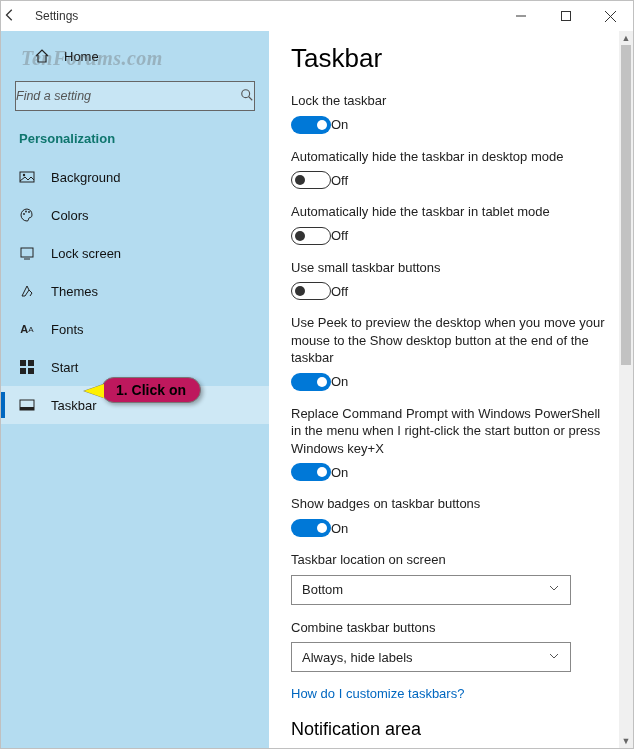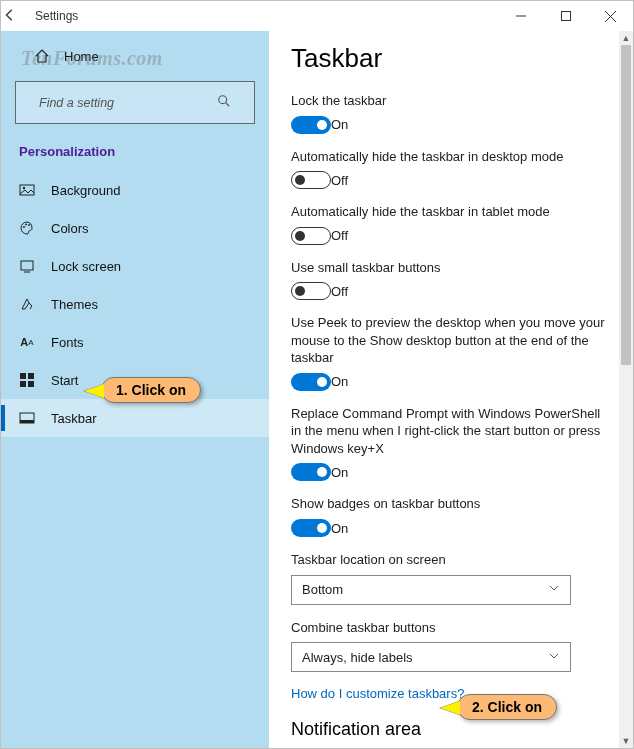--- a/index.html
+++ b/index.html
@@ -6,23 +6,23 @@
   html, body { width: 634px; height: 749px; overflow: hidden; background: #fff; }
   .window { width: 634px; height: 749px; border: 1px solid #c0c0c0; position: relative; display: flex; flex-direction: column; }
   .titlebar { height: 30px; display: flex; align-items: center; font-size: 12px; color: #333; }
   .titlebar-left { display: flex; align-items: center; padding-left: 2px; gap: 18px; }
   .titlebar-title { font-size: 12px; }
   .titlebar-right { margin-left: auto; display: flex; }
   .win-btn { width: 45px; height: 30px; display: flex; align-items: center; justify-content: center; }
   .body { flex: 1; display: flex; overflow: hidden; position: relative; }
   .sidebar { width: 268px; background: #b4dcf0; display: flex; flex-direction: column; padding-top: 6px; }
   .home-row { display: flex; align-items: center; gap: 14px; height: 38px; padding-left: 33px; font-size: 13px; color: #111; }
-  .searchbox { margin: 6px 14px 10px 14px; height: 43px; border: 1px solid #666; background: rgba(255,255,255,0.25); display: flex; align-items: center; padding: 0 23px; font-size: 12.5px; color: #555; font-style: italic; }
+  .searchbox { margin: 6px 14px 10px 14px; height: 30px; border: 1px solid #666; background: rgba(255,255,255,0.25); display: flex; align-items: center; padding: 0 0; font-size: 12.5px; color: #555; font-style: italic; }
   .searchbox .mag { margin-left: auto; }
-  .section-label { padding: 10px 18px 12px 18px; font-size: 13px; font-weight: 600; color: #4c1d95; }
+  .section-label { padding: 10px 18px 12px 18px; font-size: 13px; font-weight: 600; color: #0f766e; }
   .nav-item { height: 38px; display: flex; align-items: center; gap: 16px; padding-left: 18px; font-size: 13px; color: #111; position: relative; }
   .nav-item.selected { background: rgba(255,255,255,0.35); }
   .nav-item.selected::before { content: ""; position: absolute; left: 0; top: 6px; bottom: 6px; width: 4px; background: #0067c0; }
   .nav-icon { width: 16px; height: 16px; display: flex; align-items: center; justify-content: center; }
   .content { flex: 1; padding: 10px 22px 0 22px; overflow-y: auto; position: relative; }
   .content h1 { font-size: 26px; font-weight: 400; margin-bottom: 18px; margin-top: 2px; }
   .setting { margin-bottom: 14px; font-size: 13px; color: #222; }
   .setting .label { margin-bottom: 6px; line-height: 1.35; }
   .toggle-row { display: flex; align-items: center; }
   .toggle { width: 40px; height: 18px; border-radius: 9px; position: relative; }
@@ -35,21 +35,21 @@
   .dropdown { width: 280px; height: 30px; border: 1px solid #888; display: flex; align-items: center; padding: 0 10px; font-size: 13px; margin-top: 4px; }
   .dropdown .chev { margin-left: auto; }
   .link { color: #0067c0; font-size: 13px; margin-bottom: 14px; display: block; }
   .hdr2 { font-size: 18px; font-weight: 400; margin: 18px 0 14px 0; }
   .scrollbar { position: absolute; right: 0; top: 0; bottom: 0; width: 14px; background: #f0f0f0; }
   .scroll-thumb { position: absolute; left: 2px; right: 2px; top: 14px; height: 320px; background: #c2c2c2; }
   .scroll-arrow { position: absolute; left: 0; right: 0; height: 14px; display: flex; align-items: center; justify-content: center; color: #666; font-size: 9px; }
   .scroll-arrow.up { top: 0; }
   .scroll-arrow.down { bottom: 0; }
   .watermark { position: absolute; top: 46px; left: 20px; font-size: 20px; font-style: italic; font-weight: 700; color: rgba(100,100,100,0.35); font-family: Georgia, serif; pointer-events: none; letter-spacing: 0.5px; }
-  .callout { position: absolute; background: #fdba74; border: 1px solid #777; border-radius: 16px; padding: 4px 14px; font-size: 14px; font-weight: 700; color: #000; box-shadow: 2px 2px 4px rgba(0,0,0,0.3); white-space: nowrap; }
+  .callout { position: absolute; background: #be185d; border: 1px solid #777; border-radius: 16px; padding: 4px 14px; font-size: 14px; font-weight: 700; color: #000; box-shadow: 2px 2px 4px rgba(0,0,0,0.3); white-space: nowrap; }
   .callout::before { content: ""; position: absolute; width: 0; height: 0; }
   .callout.c1 { top: 376px; left: 100px; }
   .callout.c1::before { left: -18px; top: 6px; border-top: 7px solid transparent; border-bottom: 7px solid transparent; border-right: 20px solid #fff000; filter: drop-shadow(-1px 0 0 #777); }
   .callout.c2 { top: 693px; left: 456px; }
   .callout.c2::before { left: -18px; top: 6px; border-top: 7px solid transparent; border-bottom: 7px solid transparent; border-right: 20px solid #fff000; filter: drop-shadow(-1px 0 0 #777); }
 </style>
 </head>
 <body>
 
 <div class="window">
@@ -268,14 +268,13 @@
 
     <div class="scrollbar">
       <div class="scroll-arrow up">▲</div>
       <div class="scroll-thumb"></div>
       <div class="scroll-arrow down">▼</div>
     </div>
   </div>
 
   <div class="watermark">TenForums.com</div>
   <div class="callout c1">1. Click on</div>
-  <div class="callout c2">2. Click on</div>
 </div>
 
 </body></html>

